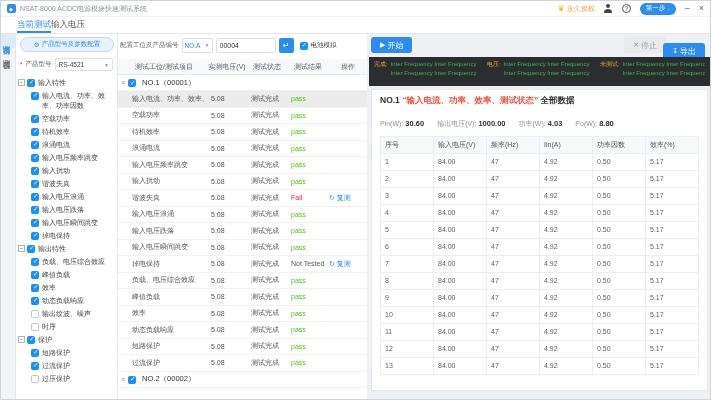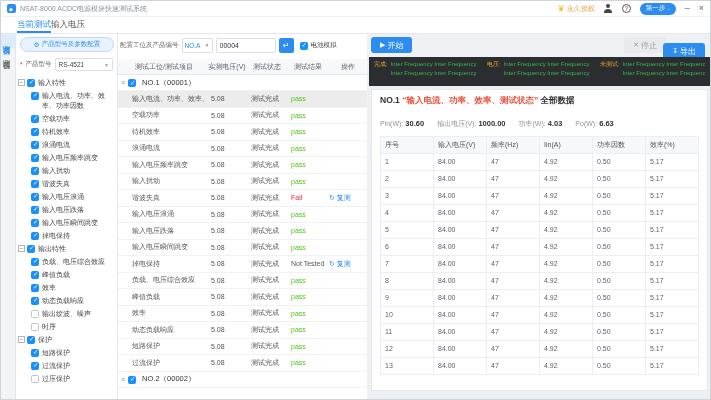--- a/index.html
+++ b/index.html
@@ -454,21 +454,21 @@
       <div class="card">
         <div class="card-title">
           <span>NO.1</span>
           <span class="quoted">“输入电流、功率、效率、测试状态”</span>
           <span>全部数据</span>
         </div>
         <div class="stats" id="stats">
             <span class="stat"><span class="s-lbl">Pin(W):</span><span class="s-val">30.60</span></span>
             <span class="stat"><span class="s-lbl">输出电压(V):</span><span class="s-val">1000.00</span></span>
             <span class="stat"><span class="s-lbl">功率(W):</span><span class="s-val">4.03</span></span>
-            <span class="stat"><span class="s-lbl">Po(W):</span><span class="s-val">6.63</span></span>
+            <span class="stat"><span class="s-lbl">Po(W):</span><span class="s-val">8.80</span></span>
           </div>
         <table class="detail">
           <thead>
               <tr id="dhead">
                 <th>序号</th>
                 <th>输入电压(V)</th>
                 <th>频率(Hz)</th>
                 <th>Iin(A)</th>
                 <th>功率因数</th>
                 <th>效率(%)</th>

